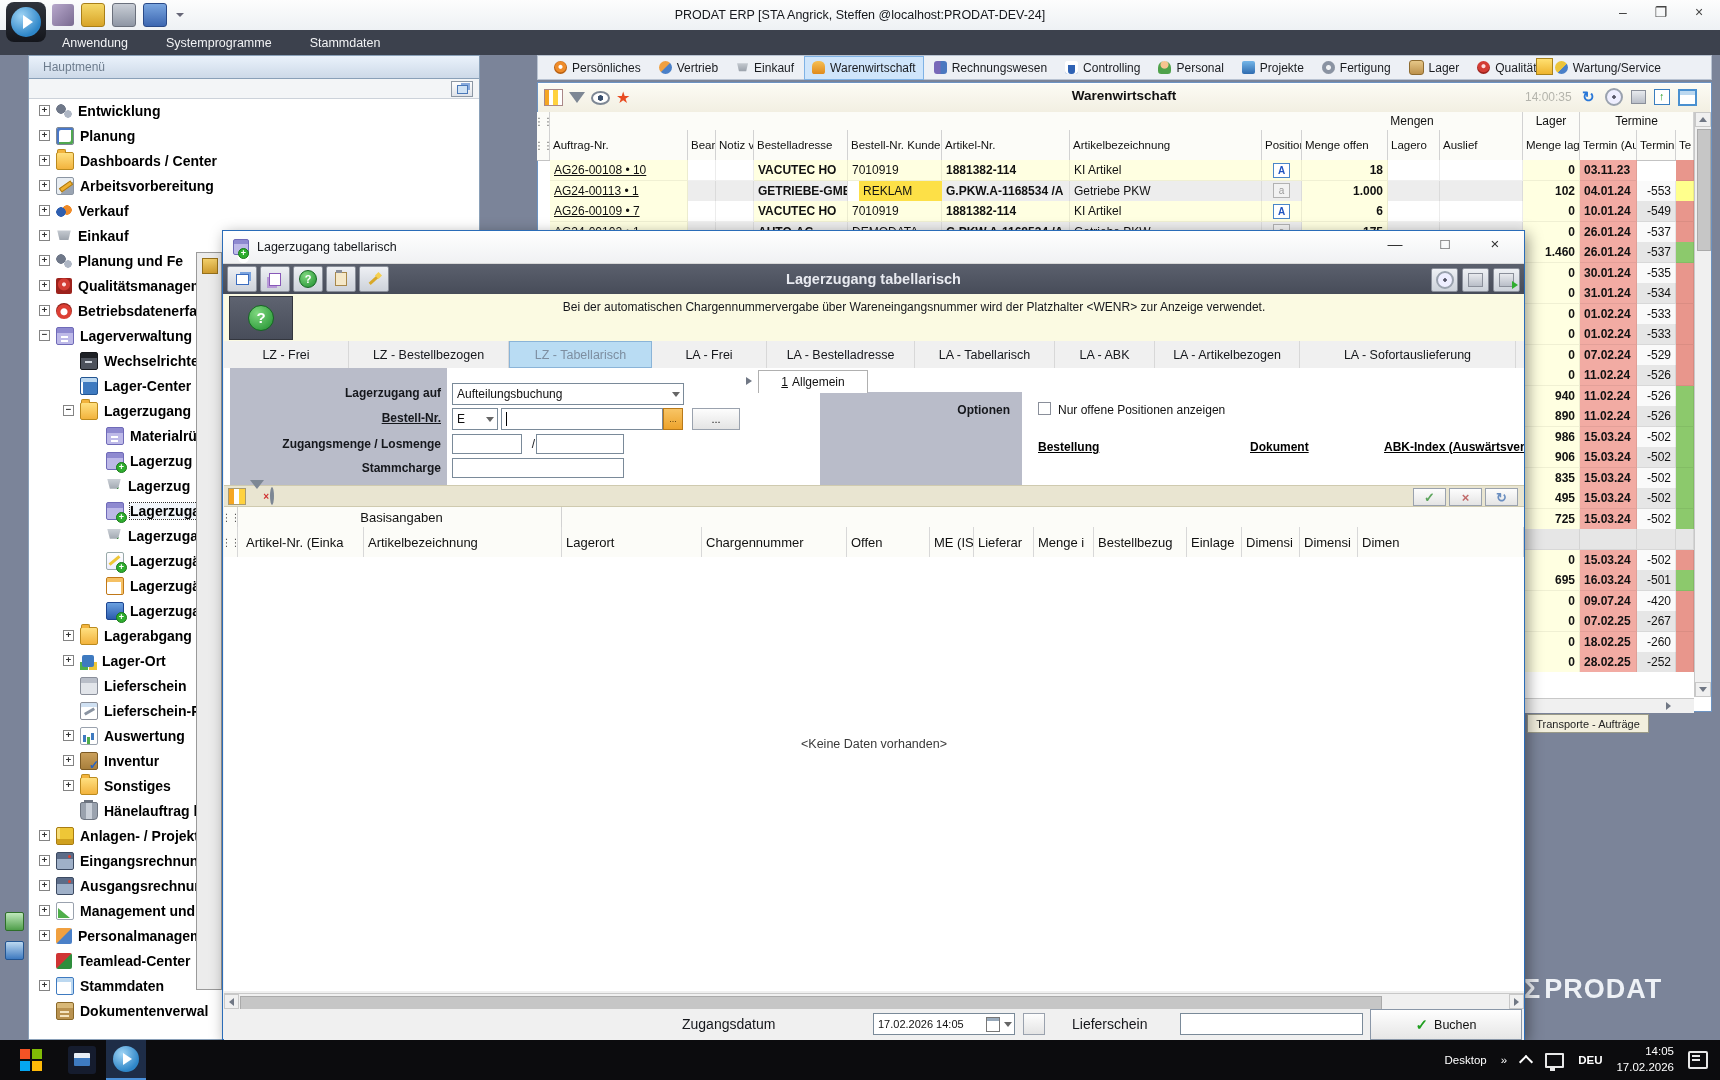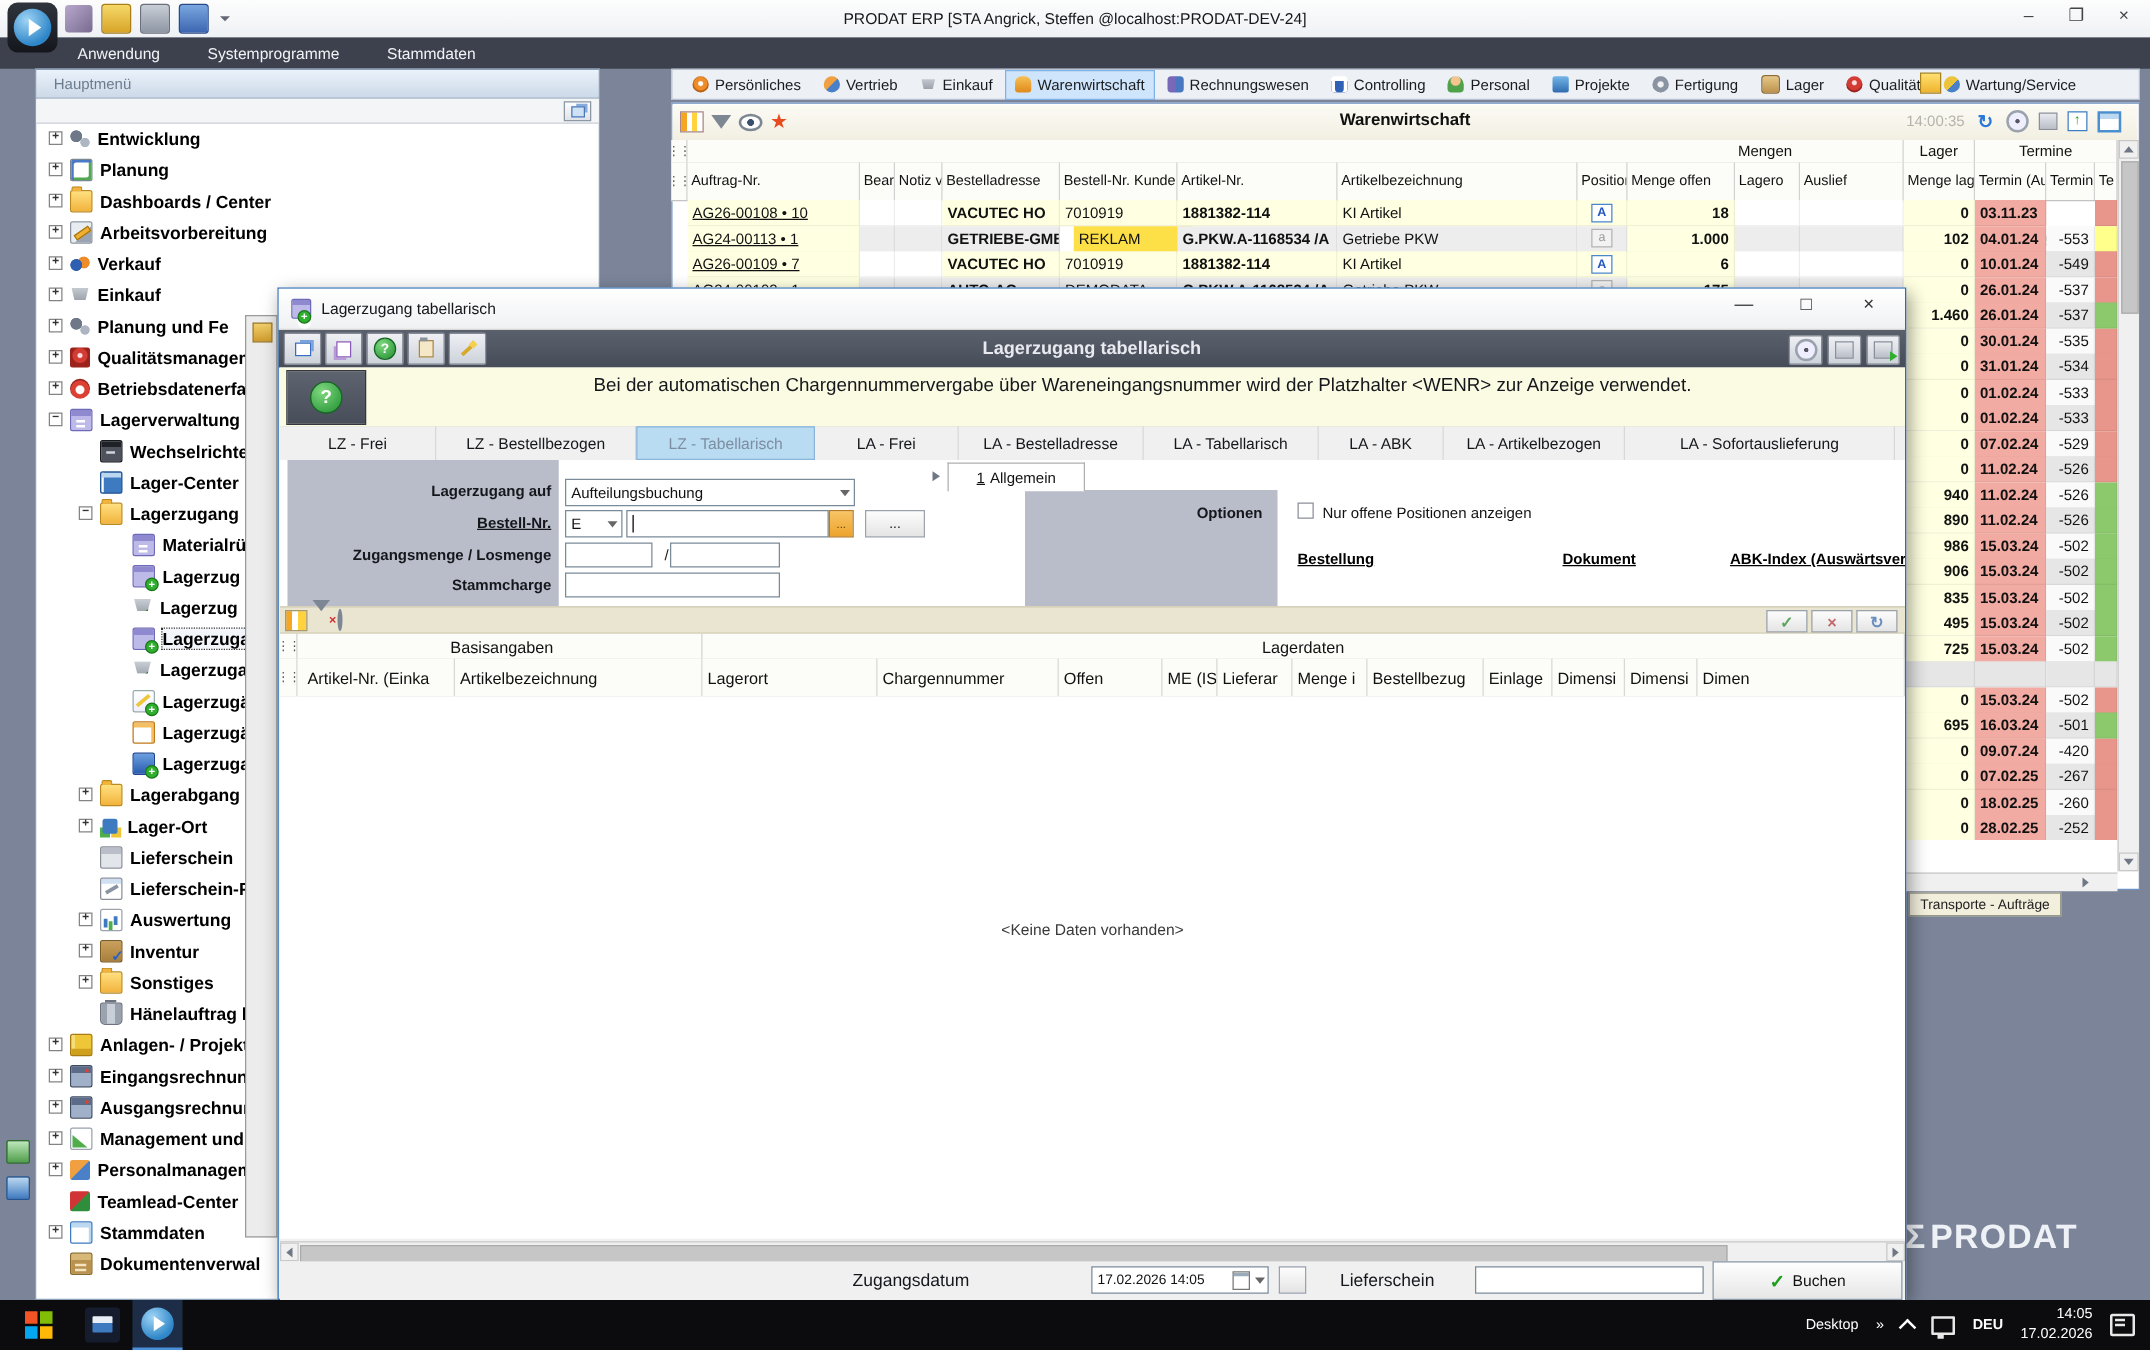--- a/index.html
+++ b/index.html
@@ -162,21 +162,21 @@
   .i-wand2{width:13px;height:13px;position:relative;}
   .i-wand2::before{content:"";position:absolute;left:0;top:5px;width:13px;height:3px;background:#d8a828;transform:rotate(-42deg);}
   .i-wand2::after{content:"";position:absolute;right:0;top:0;width:5px;height:5px;background:#f5d050;transform:rotate(45deg);}
   #dlg-toolbar-title{position:absolute;left:0;top:33px;width:100%;height:30px;display:flex;align-items:center;justify-content:center;color:#e8eaf0;font-weight:bold;font-size:14.5px;pointer-events:none;}
   #dlg-right-icons{position:absolute;right:4px;top:37px;display:flex;gap:4px;}
   .drb{width:25px;height:22px;background:linear-gradient(#eef0f4,#cdd2da);border:1px solid #8a8f9a;border-radius:2px;display:flex;align-items:center;justify-content:center;position:relative;}
   .i-cube-run::after{content:"";position:absolute;right:1px;bottom:2px;width:0;height:0;border-left:6px solid #2fae2f;border-top:4px solid transparent;border-bottom:4px solid transparent;}
   
   #dlg-info{position:absolute;left:1px;top:63px;width:1300px;height:47px;background:#fbfae2;border-bottom:1px solid #cfccae;}
   #dlg-help-sq{position:absolute;left:5px;top:2px;width:62px;height:42px;background:linear-gradient(#5e6370,#484d5a);border:1px solid #33363e;display:flex;align-items:center;justify-content:center;}
-  #dlg-info .txt{position:absolute;left:90px;right:10px;text-align:center;font-size:15px;color:#15171c;}
+  #dlg-info .txt{position:absolute;left:90px;right:10px;text-align:center;font-size:12px;color:#15171c;}
   
   #dlg-tabs{position:absolute;left:1px;top:110px;width:1300px;height:27px;background:#f0f0f0;border-bottom:1px solid #b8b8b8;display:flex;}
   .dtab{display:flex;align-items:center;justify-content:center;font-size:12.5px;color:#15171c;border-right:1px solid #d8d8d8;box-sizing:border-box;}
   .dtab.sel{background:#b9dcf3;color:#7d8ea0;border:1px solid #8ab4d8;}
   
   #dlg-form{position:absolute;left:1px;top:137px;width:1300px;height:117px;background:#fff;}
   #form-left-gray{position:absolute;left:6px;top:0;width:217px;height:117px;background:#b9bcc9;}
   #form-right-gray{position:absolute;left:596px;top:24px;width:202px;height:93px;background:#b9bcc9;}
   .flabel{position:absolute;font-weight:bold;font-size:12px;color:#15171c;text-align:right;white-space:nowrap;}
   .field{position:absolute;background:#fff;border:1px solid #7a8a99;box-sizing:border-box;display:flex;align-items:center;padding:0 4px;font-size:12px;height:22px;}
@@ -1117,21 +1117,20 @@
       <span class="bsm"><span class="i-eye-sm"></span></span>
       <span id="dlg-actions">
         <span class="btn-bevel act" style="color:#5da55d;">✓</span>
         <span class="btn-bevel act" style="color:#c06a6a;">×</span>
         <span class="btn-bevel act" style="color:#6a8ec0;">↻</span>
       </span>
     </div>
     <div id="dlg-thead-group">
         <div class="dg handle" style="left: 0px; width: 14px; font-size: 10px;">⋮⋮</div>
         <div class="dg" style="left: 18px; width: 320px;">Basisangaben</div>
-        <div class="dg" style="left: 338px; width: 962px;">Lagerdaten</div>
       </div>
     <div id="dlg-thead-cols">
         <div class="dc handle" style="left: 0px; width: 14px; font-size: 10px; justify-content: center;">⋮⋮</div>
         <div class="dc" style="left: 18px; width: 122px;">Artikel-Nr. (Einka</div>
         <div class="dc" style="left: 140px; width: 198px;">Artikelbezeichnung</div>
         <div class="dc" style="left: 338px; width: 140px;">Lagerort</div>
         <div class="dc" style="left: 478px; width: 145px;">Chargennummer</div>
         <div class="dc" style="left: 623px; width: 83px;">Offen</div>
         <div class="dc" style="left: 706px; width: 44px;">ME (ISC</div>
         <div class="dc" style="left: 750px; width: 60px;">Lieferar</div>

